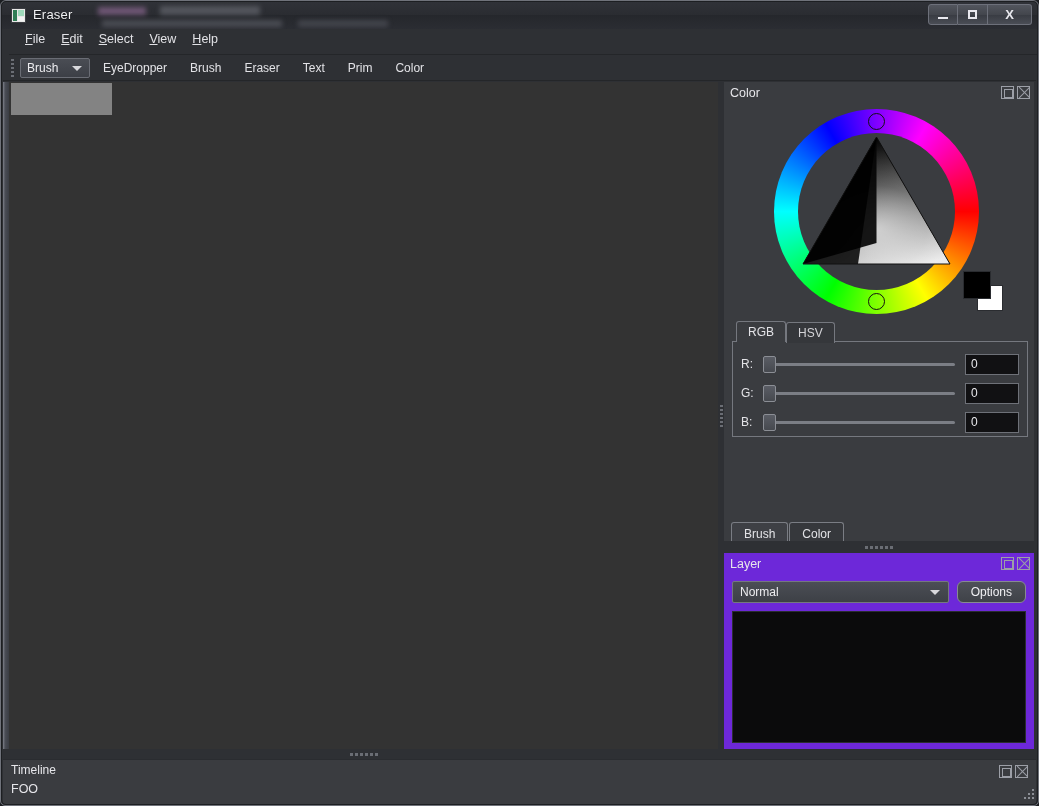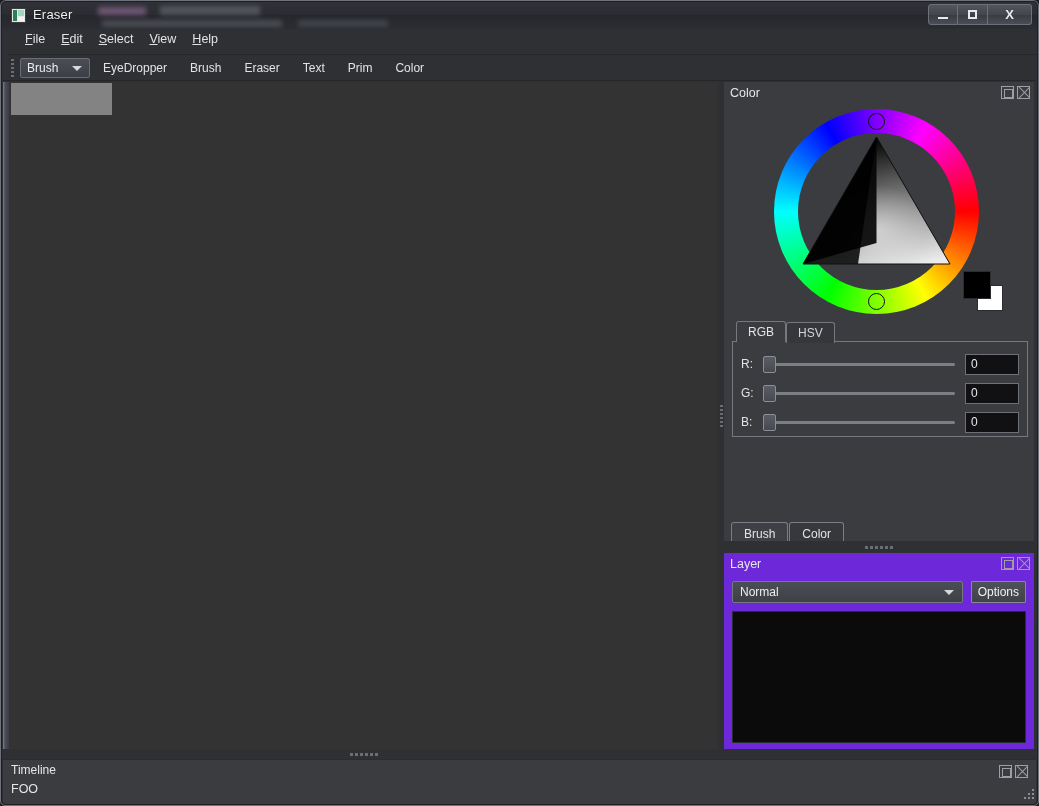--- a/index.html
+++ b/index.html
@@ -375,24 +375,24 @@
   }
   #blend-select .blabel { flex: 1; }
   #blend-select .arrow {
     width: 0; height: 0;
     border-left: 5px solid transparent;
     border-right: 5px solid transparent;
     border-top: 5px solid #d8d8dc;
     margin-right: 4px;
   }
   #layer-options {
-    height: 22px; padding: 0 6px;
+    height: 22px; padding: 0 13px;
     background: linear-gradient(to bottom, #4e5158, #3f4248);
     border: 1px solid #878a91;
-    border-radius: 1px;
+    border-radius: 6px;
     font-size: 12px; color: #f0f0f3;
     display: flex; align-items: center;
     cursor: pointer;
   }
   #layer-list {
     margin-top: 8px;
     width: 294px; height: 132px;
     background: #0b0b0c;
     border: 1px solid #2b2d31;
     overflow: auto;

